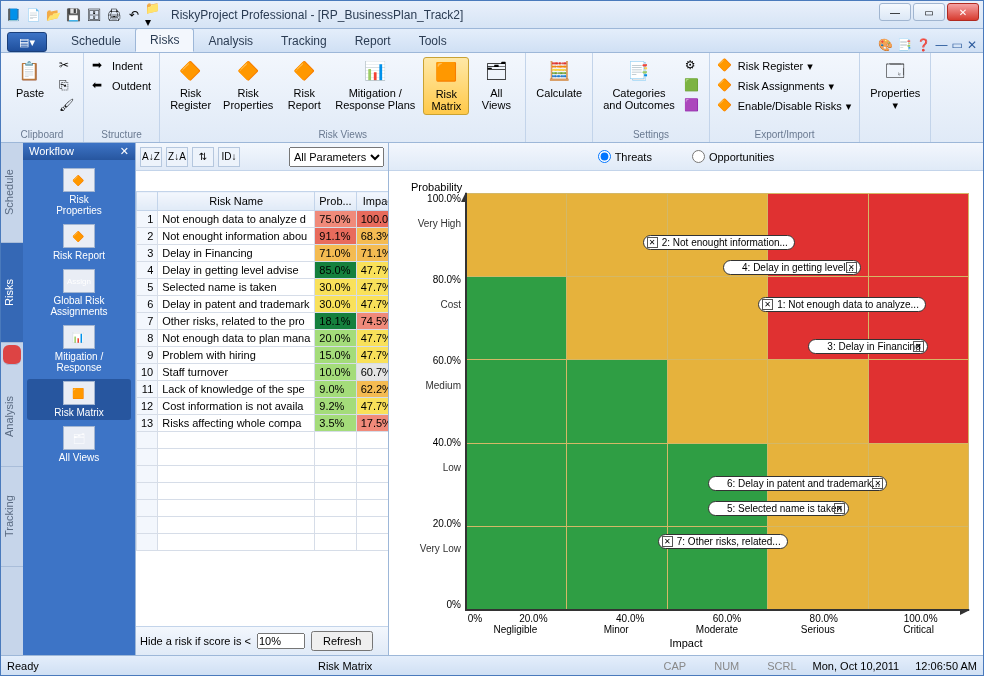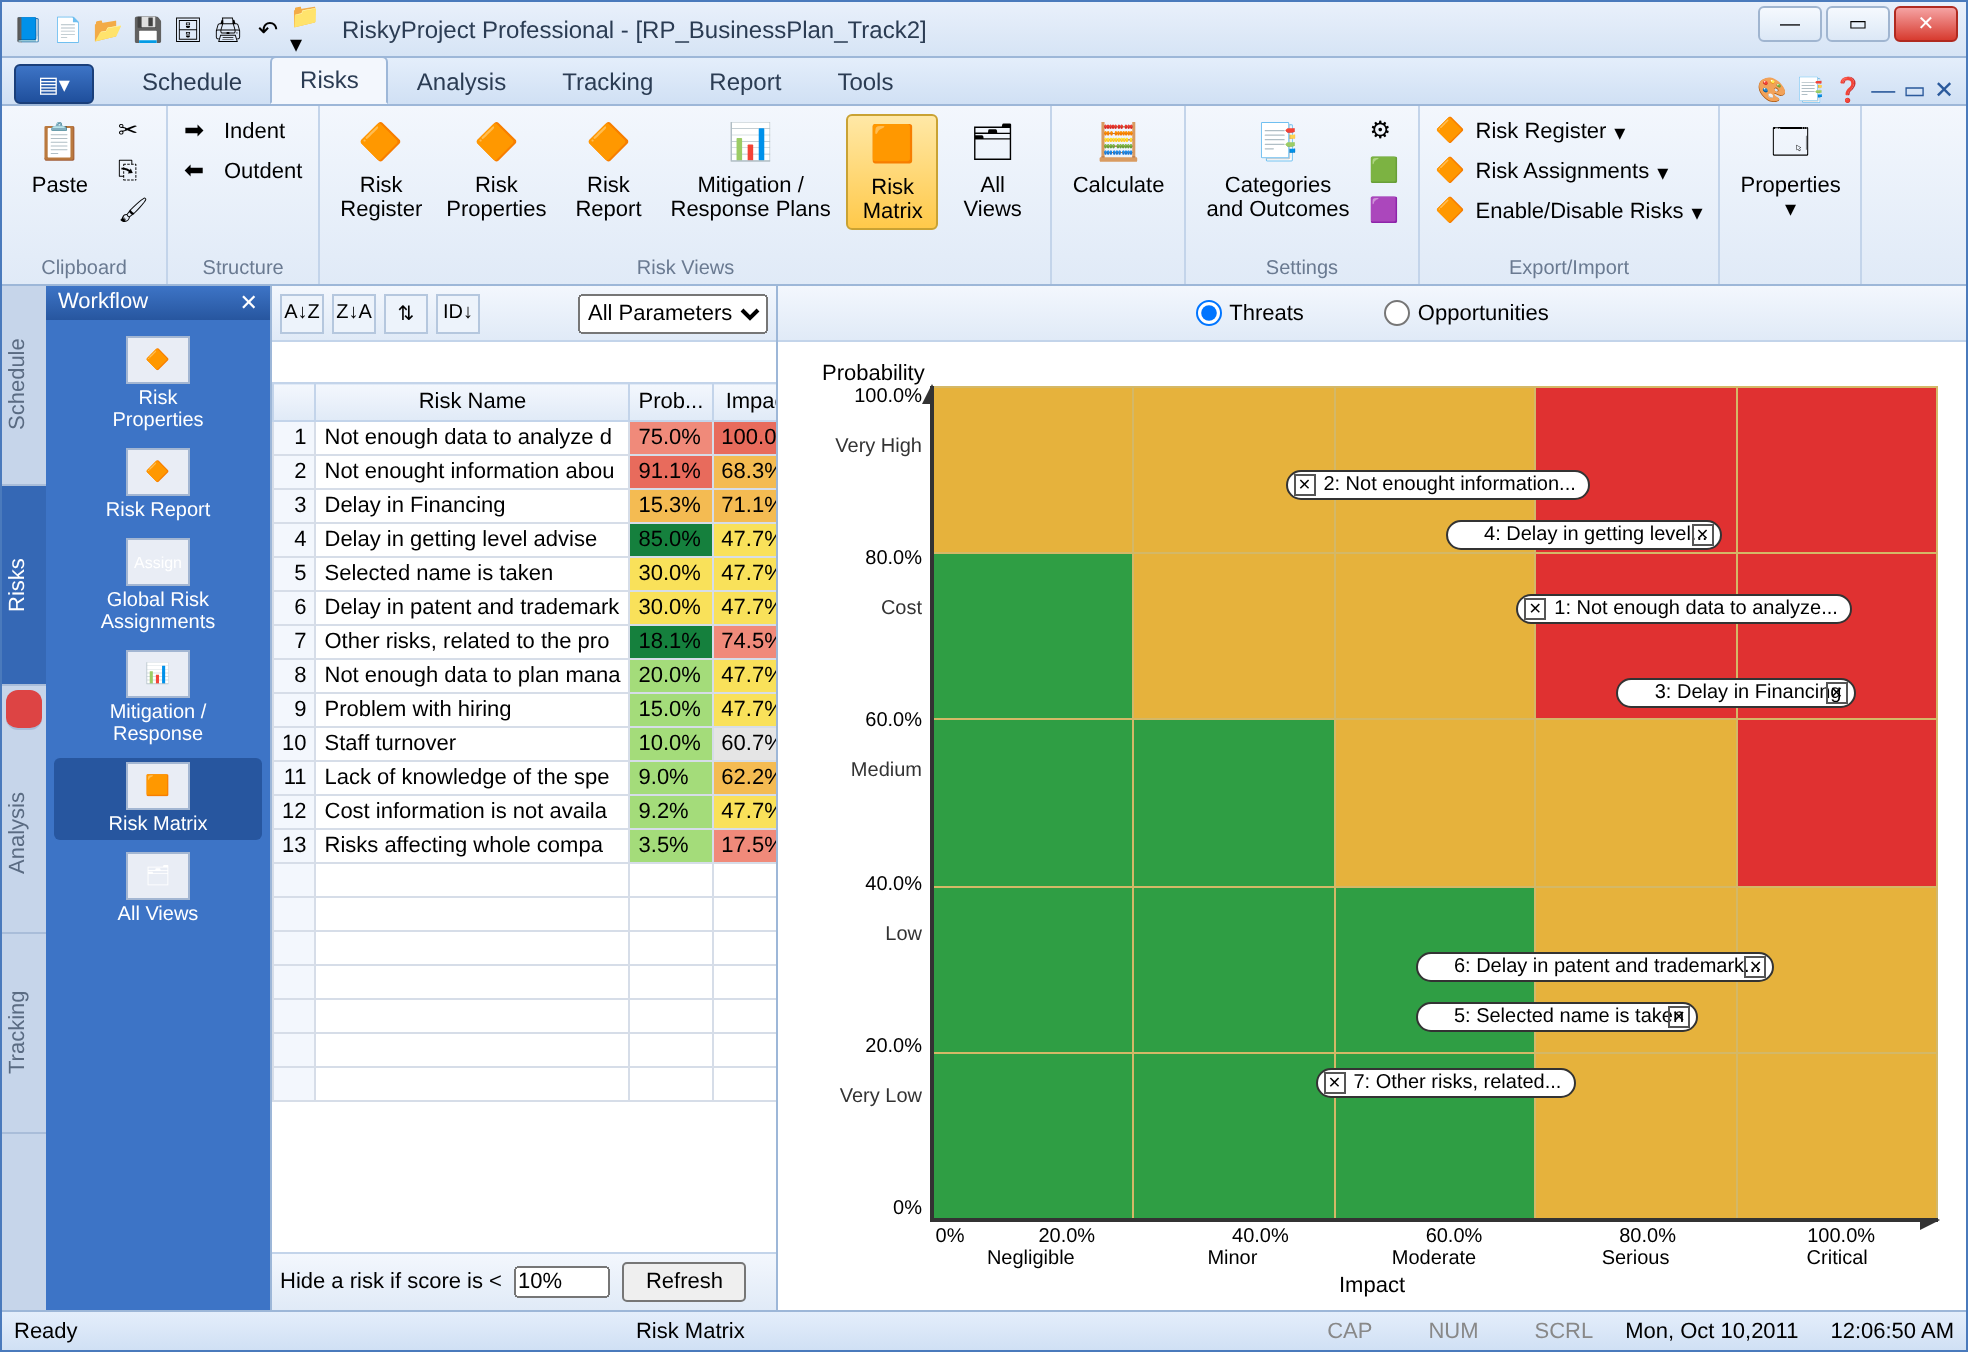--- a/index.html
+++ b/index.html
@@ -521,21 +521,21 @@
             </tr>
             <tr>
               <td class="num">2</td>
     <td>Not enought information abou</td>
     <td class="pcell" style="background:#e86b5c">91.1%</td>
     <td class="pcell" style="background:#f4bb52">68.3%</td>
             </tr>
             <tr>
               <td class="num">3</td>
     <td>Delay in Financing</td>
-    <td class="pcell" style="background:#f4bb52">15.3%</td>
+    <td class="pcell" style="background:#f4bb52">71.0%</td>
     <td class="pcell" style="background:#f4bb52">71.1%</td>
             </tr>
             <tr>
               <td class="num">4</td>
     <td>Delay in getting level advise</td>
     <td class="pcell" style="background:#15803d">85.0%</td>
     <td class="pcell" style="background:#f9e15a">47.7%</td>
             </tr>
             <tr>
               <td class="num">5</td>

